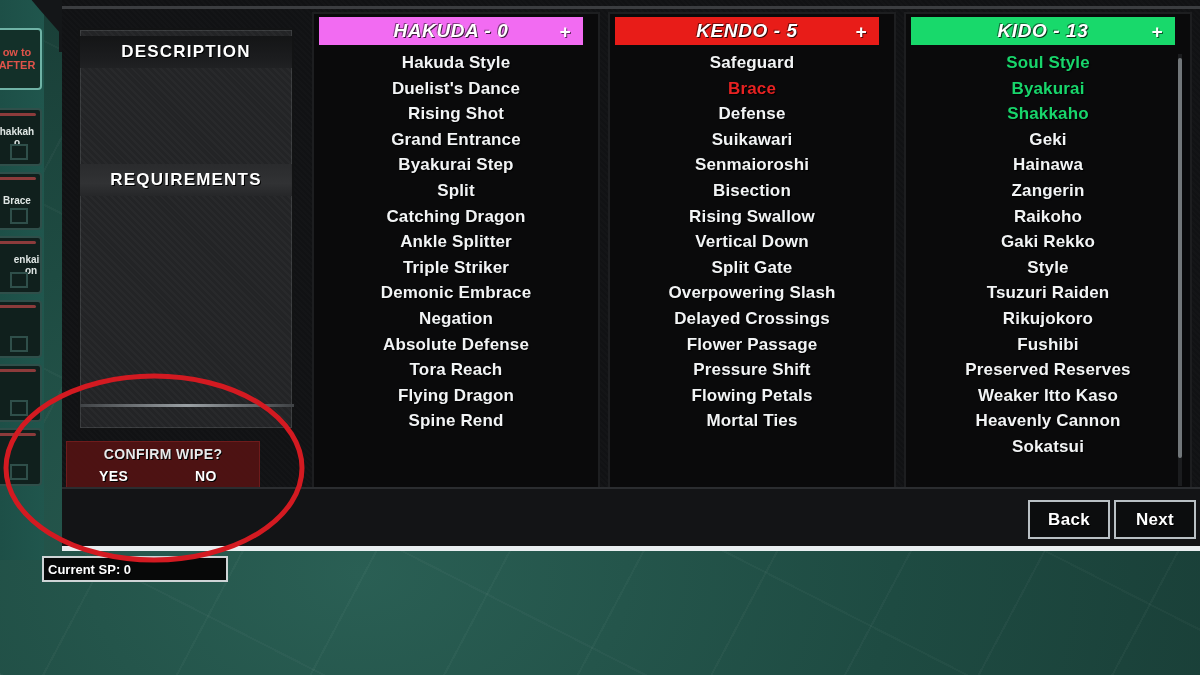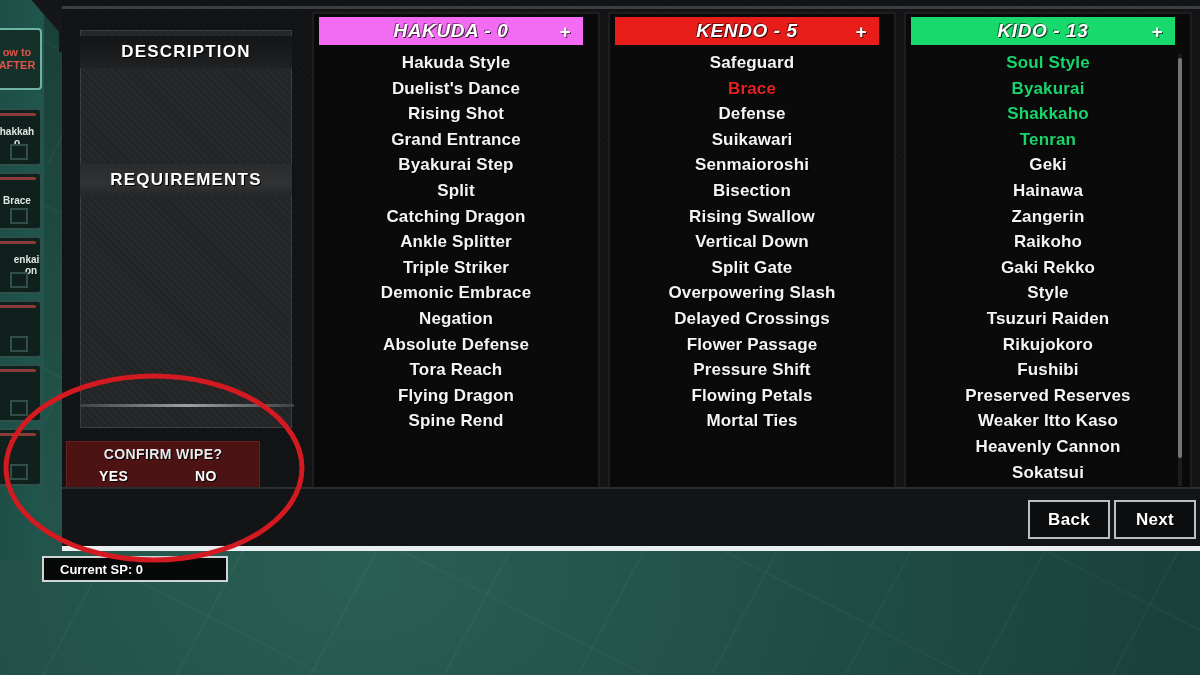--- a/index.html
+++ b/index.html
@@ -152,21 +152,21 @@
     background:#0b0c0d;border:2px solid #c3c9cc;box-sizing:border-box;
     color:#fff;font-size:15px;font-weight:bold;letter-spacing:1.1px;
     display:flex;align-items:center;justify-content:center;
     text-shadow:1px 1px 0 #000;cursor:pointer;
   }
 
   #sp-box{
     position:absolute;left:42px;top:556px;width:186px;height:26px;
     background:#070808;border:2px solid #cfd4d6;box-sizing:border-box;
     color:#fff;font-size:13px;font-weight:bold;
-    display:flex;align-items:center;padding-left:16px;
+    display:flex;align-items:center;padding-left:4px;
     text-shadow:1px 1px 0 #000;
   }
 
   
   .skill-col{
     position:absolute;top:12px;width:288px;height:478px;
     background:#0a0a0b;
     border:2px solid #1d1e20;box-sizing:border-box;
   }
   #col-hakuda{left:312px;}
@@ -324,21 +324,20 @@
 
 <div class="skill-col" id="col-kido">
   <div class="col-head" style="background: rgb(24, 217, 107);">
     <span>KIDO - 13</span>
     <span class="col-plus">+</span>
   </div>
   <div class="col-list">
       <div class="skill-item" style="color: rgb(24, 213, 107);">Soul Style</div>
       <div class="skill-item" style="color: rgb(24, 213, 107);">Byakurai</div>
       <div class="skill-item" style="color: rgb(24, 213, 107);">Shakkaho</div>
-      <div class="skill-item" style="color: rgb(24, 213, 107);">Tenran</div>
       <div class="skill-item">Geki</div>
       <div class="skill-item">Hainawa</div>
       <div class="skill-item">Zangerin</div>
       <div class="skill-item">Raikoho</div>
       <div class="skill-item">Gaki Rekko</div>
       <div class="skill-item">Style</div>
       <div class="skill-item">Tsuzuri Raiden</div>
       <div class="skill-item">Rikujokoro</div>
       <div class="skill-item">Fushibi</div>
       <div class="skill-item">Preserved Reserves</div>

